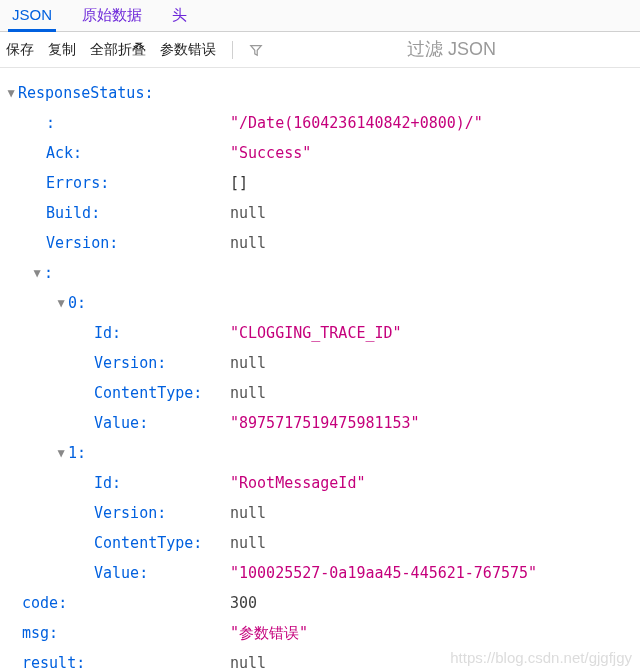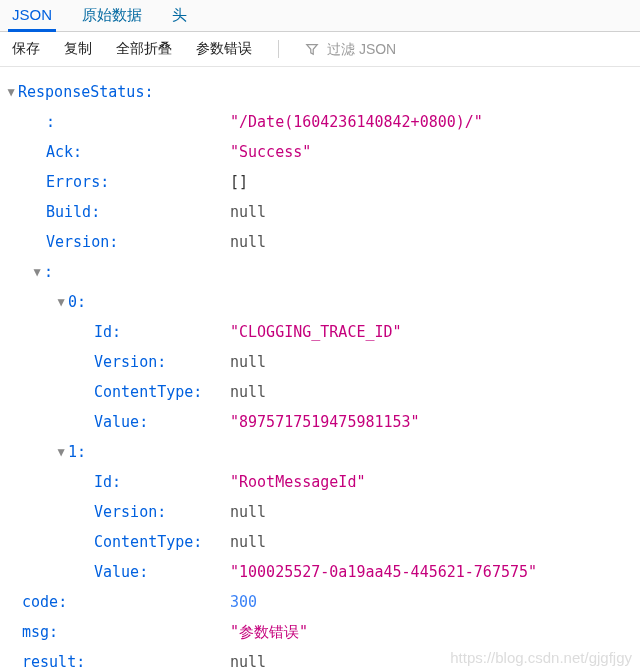--- a/index.html
+++ b/index.html
@@ -14,66 +14,66 @@
   .tabs {
     display: flex;
     border-bottom: 1px solid #d0d0d0;
     padding: 0 8px;
     gap: 22px;
     background: #fafafa;
   }
   .tab {
     padding: 6px 4px 6px 4px;
     cursor: pointer;
-    color: #0369a1;
+    color: #6d28d9;
     font-size: 15px;
   }
   .tab.active {
     color: #0060df;
     border-bottom: 3px solid #0060df;
     margin-bottom: -1px;
     font-weight: 500;
   }
   .toolbar {
     display: flex;
     align-items: center;
-    gap: 24px;
-    padding: 6px 12px;
+    gap: 14px;
+    padding: 6px 6px;
     border-bottom: 1px solid #e4e4e4;
     font-size: 14px;
     color: #222;
   }
   .tbtn { cursor: pointer; padding: 2px 0; }
   .divider { width:1px; height:18px; background:#d0d0d0; margin:0 2px; }
   .filter {
     display:flex; align-items:center; gap:6px;
     color:#777; cursor:text;
     flex:1;
   }
   .filter svg { flex-shrink:0; }
   .filter-input {
-    border:none; outline:none; font-size:14px;
-    color:#15803d; background:transparent; width:100%;
+    border:none; outline:none; font-size:18px;
+    color:#15803d; background:transparent; width:100%;text-align:center;
   }
   .filter-input::placeholder { color:#9a9a9a; }
   .tree { padding: 10px 6px 10px 4px; font-family: Menlo, Consolas, "DejaVu Sans Mono", monospace; font-size: 15px; line-height: 2.0; }
   .row { display:flex; align-items:baseline; white-space:nowrap; }
   .ind { display:inline-block; }
   .tw {
     width:14px; display:inline-block; text-align:center;
     color:#888; cursor:pointer; user-select:none;
     transform: translateY(-1px);
     font-size:12px;
   }
   .tw-sp { width:14px; display:inline-block; }
   .key { color:#0060df; }
   .colon { color:#0060df; }
   .valcol { margin-left:0; }
   .str { color:#c5007c; }
-  .num { color:#3b82f6; }
+  .num { color:#404040; }
   .nul { color:#555;text-align:right; }
   .arr { color:#333; }
   .kw { width:226px; display:flex; align-items:baseline; } 
   .watermark {
     position:fixed; right:8px; bottom:6px; color:#dcdcdc; font-size:15px;
     font-family: Arial, sans-serif; pointer-events:none;
   }
 </style>
 </head>
 <body>

